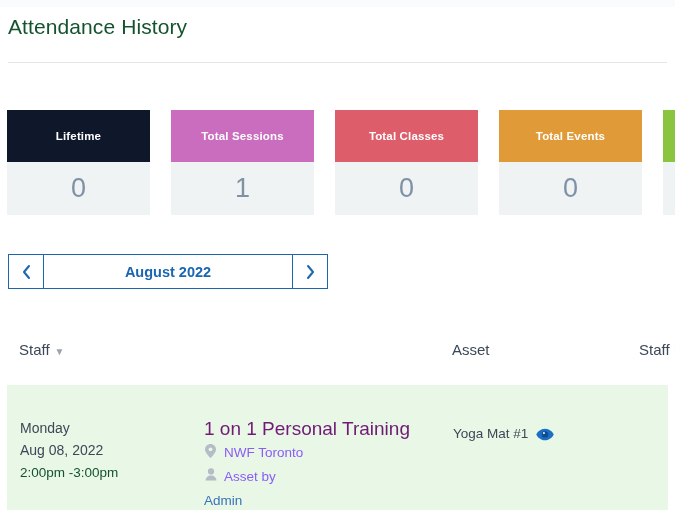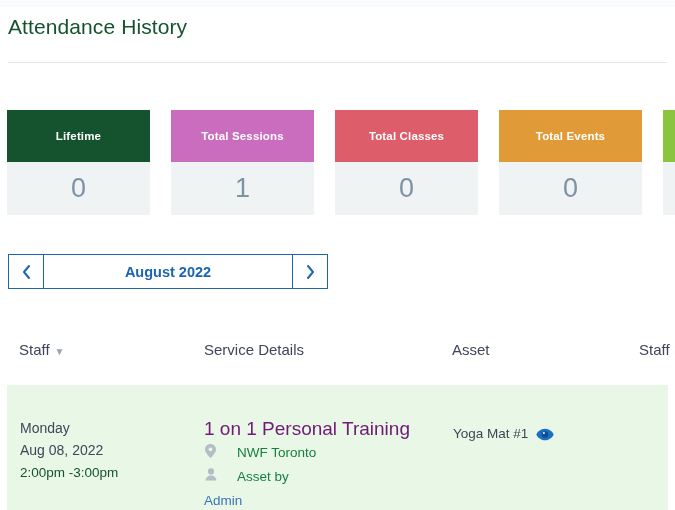--- a/index.html
+++ b/index.html
@@ -183,24 +183,24 @@
   .cell-service { left: 197px; top: 32px; width: 230px; line-height: 24px; }
   .svc-link {
     font-size: 19px;
     color: #701a75;
     text-decoration: none;
     display: block;
     cursor: pointer;
   }
   .svc-meta {
     font-size: 13.5px;
-    color: #15803d;
+    color: #8b5cf6;
     display: flex;
     align-items: flex-start;
-    gap: 20px;
+    gap: 7px;
   }
   .svc-meta .mi {
     flex: 0 0 auto;
     width: 13px;
     display: inline-flex;
     justify-content: center;
     color: #9aa4b1;
     margin-top: 3px;
   }
   .svc-admin {
@@ -230,21 +230,21 @@
   <div class="top-strip"></div>
 
   <div class="page-header">
     <div class="page-title">Attendance History</div>
   </div>
   <div class="header-divider"></div>
 
   <div class="stats-row">
 
     <div class="stat-card">
-      <div class="stat-head" style="background-color: #14532d;">
+      <div class="stat-head" style="background-color: #0f172a;">
         <span>Lifetime</span>
       </div>
       <div class="stat-body">0</div>
     </div>
 
     <div class="stat-card">
       <div class="stat-head" style="background-color: rgb(202, 109, 190);">
         <span>Total Sessions</span>
       </div>
       <div class="stat-body">1</div>
@@ -290,21 +290,20 @@
       </span>
     </div>
   </div>
 
   <div class="table">
 
     <div class="thead">
       <div class="th th-date">
         <span>Staff</span><span class="sort-caret">▼</span>
       </div>
-      <div class="th th-service">Service Details</div>
       <div class="th th-asset">Asset</div>
       <div class="th th-staff">Staff N</div>
     </div>
 
     <div class="row">
 
       <div class="cell cell-date">
         <span class="date-day">Monday</span>
         <span class="date-date">Aug 08, 2022</span>
         <span class="date-time">2:00pm -3:00pm</span>

